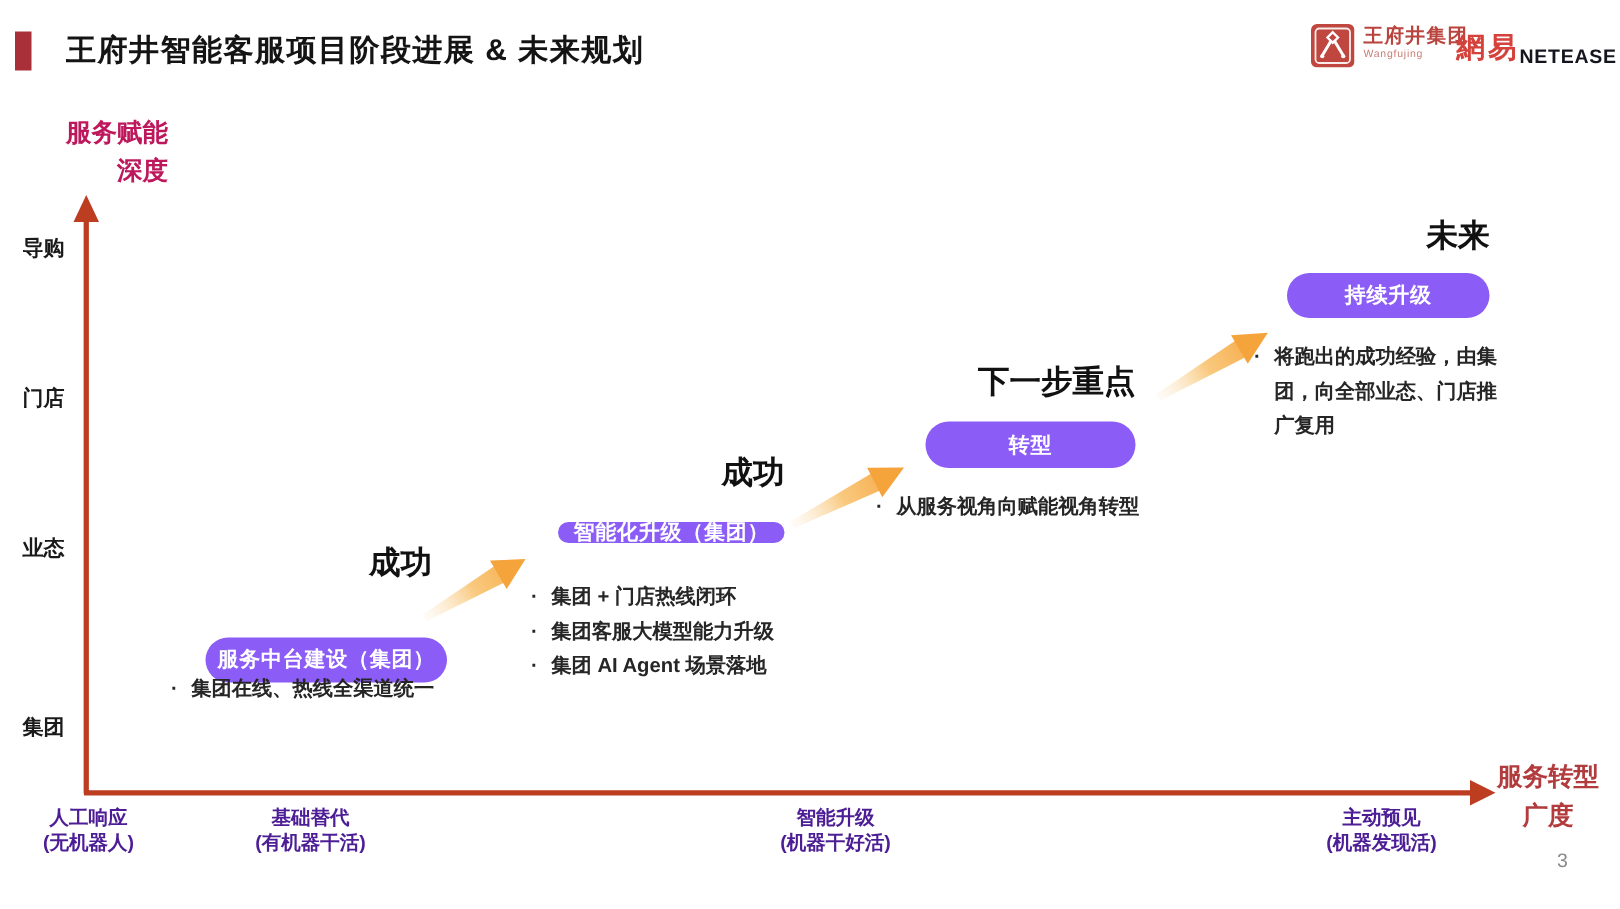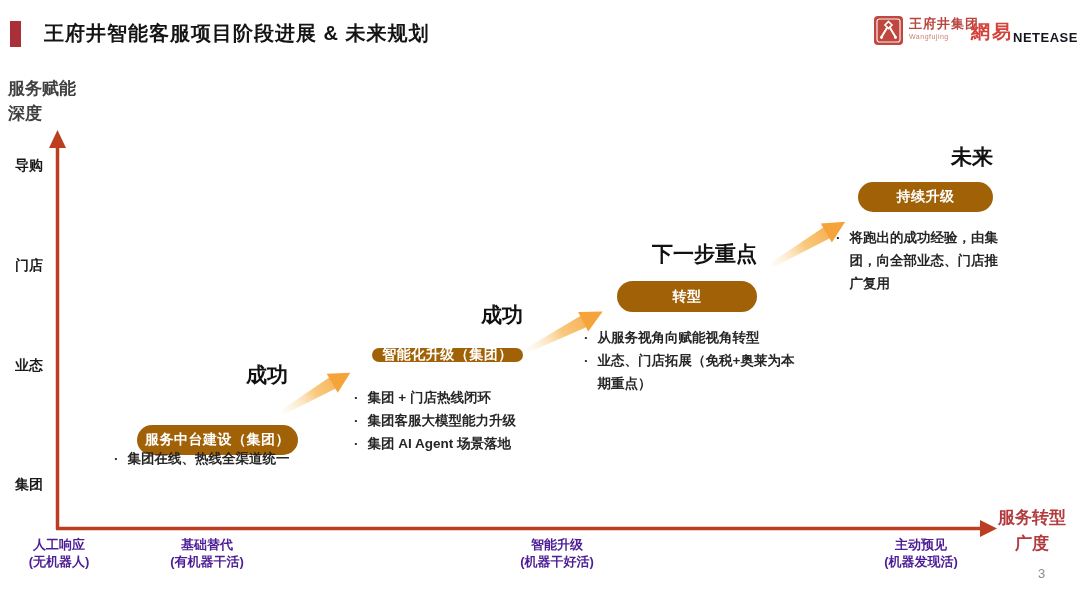--- a/index.html
+++ b/index.html
@@ -17,30 +17,30 @@
 
   .wf-logo{left:874px;top:16px;width:29px;height:29px;}
   .wf-text{left:909px;top:17px;line-height:1;}
   .wf-name{font-size:13px;font-weight:700;color:#B9453E;letter-spacing:1px;}
   .wf-sub{font-size:7px;color:#C97F76;margin-top:3px;letter-spacing:.5px;}
   .ne-wrap{left:971px;top:19px;display:flex;align-items:flex-end;gap:0;}
   .ne-cn{font-size:19px;font-weight:700;color:#D5423B;font-family:"DejaVu Serif","Liberation Serif",serif;letter-spacing:2px;}
   .ne-en{font-size:13px;font-weight:800;color:#15151F;letter-spacing:.5px;}
 
   
-  .y-axis-label{left:8px;top:76px;width:104px;text-align:left;font-size:17px;font-weight:700;color:#404040;line-height:25px;white-space:pre-line;}
+  .y-axis-label{left:8px;top:76px;width:104px;text-align:right;font-size:17px;font-weight:700;color:#be185d;line-height:25px;white-space:pre-line;}
   .x-axis-label{left:986px;top:505px;width:92px;text-align:center;font-size:17px;font-weight:700;color:#B23B3E;line-height:26px;white-space:pre-line;}
   .ytick{left:10px;width:38px;text-align:center;font-size:14px;font-weight:700;color:#1a1a1a;}
   .yt0{top:157px;} .yt1{top:257px;} .yt2{top:357px;} .yt3{top:476px;}
   .xtick{top:536px;transform:translateX(-50%);text-align:center;font-size:13px;font-weight:700;color:#4c1d95;white-space:pre-line;line-height:17px;}
   .xt0{left:59px;} .xt1{left:207px;} .xt2{left:557px;} .xt3{left:921px;}
 
   
   .heading{font-size:21px;font-weight:700;color:#111;text-align:right;white-space:nowrap;}
-  .pill{background:#a16207;color:#ffffff;font-weight:700;font-size:14px;border-radius:16px;
+  .pill{background:#8b5cf6;color:#ffffff;font-weight:700;font-size:14px;border-radius:16px;
         display:flex;align-items:center;justify-content:center;white-space:nowrap;letter-spacing:.5px;}
   .bullets{list-style:none;margin:0;padding:0;font-size:13.5px;font-weight:700;color:#262626;}
   .bullets li{display:flex;line-height:23px;align-items:flex-start;}
   .bullets li::before{content:"·";margin-right:9px;font-weight:700;flex:0 0 auto;}
   .bullets .wrap{display:inline-block;}
 
   .h1{left:127px;top:361px;width:161px;}
   .p1{left:137px;top:408px;width:161px;height:30px;margin-top:17px;}
   .b1{left:114px;top:447px;}
   .b1 li{white-space:nowrap;}
@@ -160,23 +160,20 @@
       <span class="wrap">集团 AI Agent 场景落地</span>
     </li>
 </ul>
 
 <div class="abs heading h3">下一步重点</div>
 <div class="abs pill p3">转型</div>
 <ul class="abs bullets b3">
   <li>
       <span class="wrap">从服务视角向赋能视角转型</span>
     </li>
-  <li>
-      <span class="wrap">业态、门店拓展（免税+奥莱为本期重点）</span>
-    </li>
 </ul>
 
 <div class="abs heading h4">未来</div>
 <div class="abs pill p4">持续升级</div>
 <ul class="abs bullets b4">
   <li>
       <span class="wrap">将跑出的成功经验，由集团，向全部业态、门店推广复用</span>
     </li>
 </ul>
 

